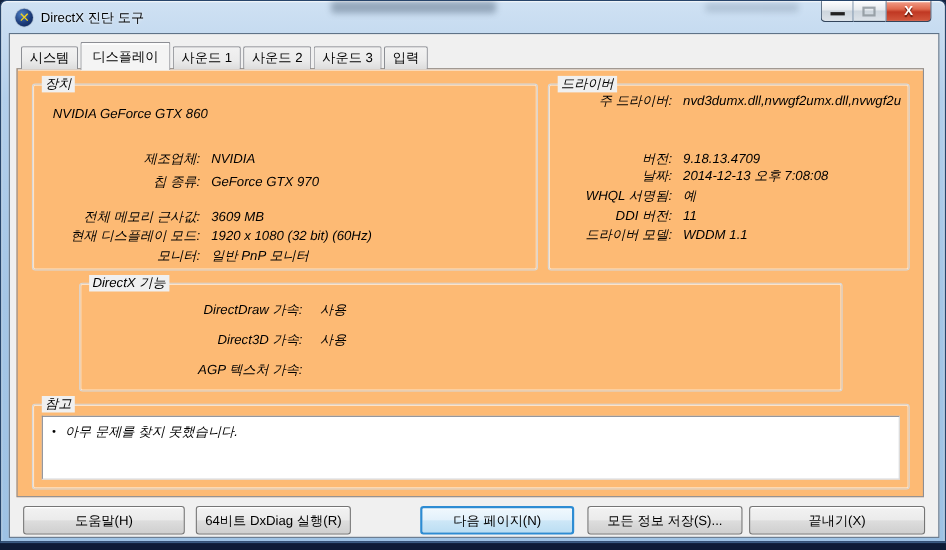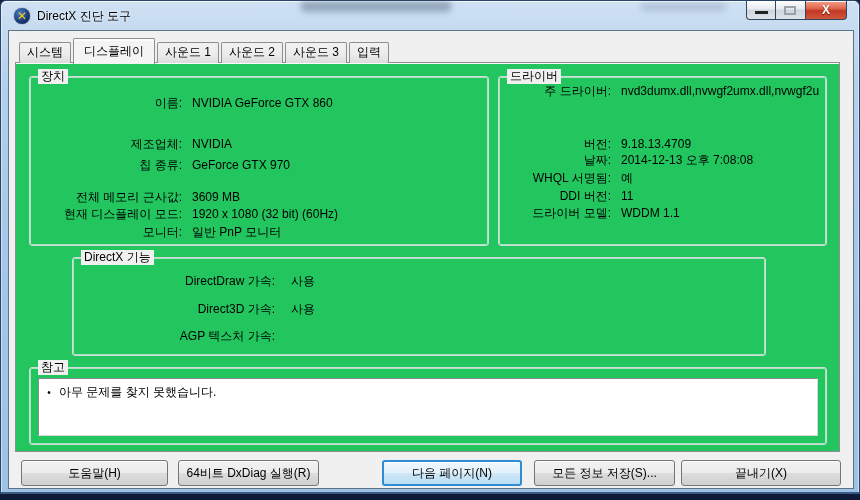--- a/index.html
+++ b/index.html
@@ -50,21 +50,21 @@
   
   .tabs { position:absolute; left:10px; top:5px; height:27px; display:flex; align-items:flex-end; z-index:3; }
   .tab { height:21px; line-height:19px; padding:0 7px; margin-right:2px; text-align:center;
     border:1px solid #8c8e94; border-bottom:none; border-radius:2px 2px 0 0;
     background:linear-gradient(180deg,#f2f2f2 0%,#ebebeb 60%,#dcdcdc 100%); cursor:default; }
   .tab.active { height:26px; line-height:24px; padding:0 10px; background:#f4f4f4;
     margin-bottom:-1px; z-index:4; position:relative;
     box-shadow:inset 0 2px 0 #fcfcfc; }
 
   .tab-panel { position:absolute; left:6px; top:31px; width:825px; height:390px;
-    border:1px solid #8c8e94; background:#22c55e; box-shadow:inset 0 1px 0 #fafafa; }
+    border:1px solid #8c8e94; background:#fdba74; box-shadow:inset 0 1px 0 #fafafa;font-style:italic; }
 
   
   .groupbox { position:absolute; border:1px solid #d5d9dd; border-radius:3px;
     box-shadow:inset 0 0 0 1px rgba(255,255,255,.6); }
   .groupbox > .gb-title { position:absolute; left:8px; top:-8px; background:#f0f0f0;
     padding:0 3px; line-height:15px; }
   .gb-device  { left:13px; top:13px;  width:460px; height:170px; }
   .gb-driver  { left:482px; top:13px; width:329px; height:170px; }
   .gb-features{ left:13px; top:194px; width:694px; height:99px;margin-left:43px; }
   .gb-notes   { left:13px; top:304px; width:798px; height:78px; }
@@ -131,21 +131,20 @@
       <div class="tab">사운드 2</div>
       <div class="tab">사운드 3</div>
       <div class="tab">입력</div>
     </div>
 
     <div class="tab-panel">
 
       <div class="groupbox gb-device">
         <div class="gb-title">장치</div>
         <div class="info-row" style="top:18px;">
-          <span class="info-label">이름:</span>
           <span class="info-value">NVIDIA GeForce GTX 860</span>
         </div>
         <div class="info-row" style="top:59px;">
           <span class="info-label">제조업체:</span>
           <span class="info-value">NVIDIA</span>
         </div>
         <div class="info-row" style="top:80px;">
           <span class="info-label">칩 종류:</span>
           <span class="info-value">GeForce GTX 970</span>
         </div>

